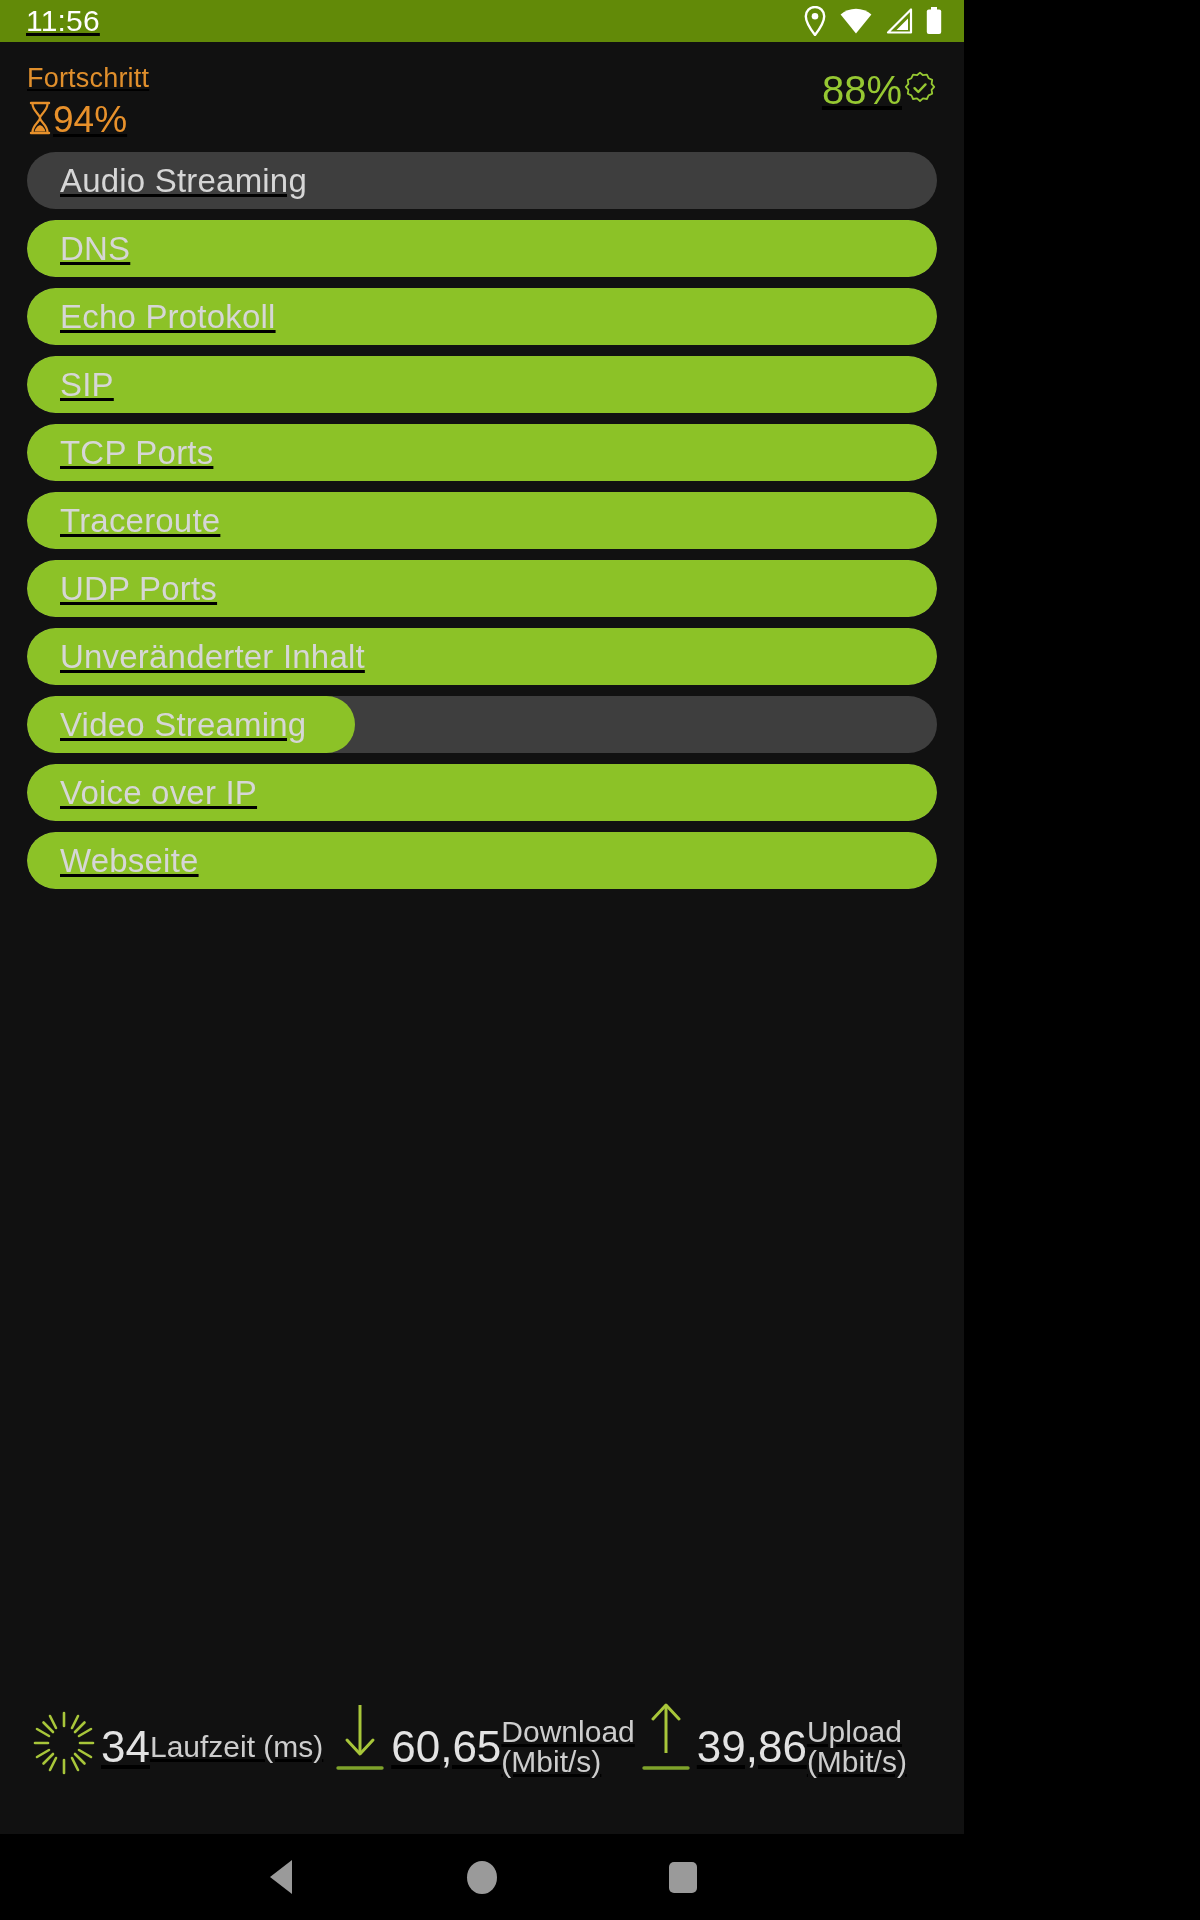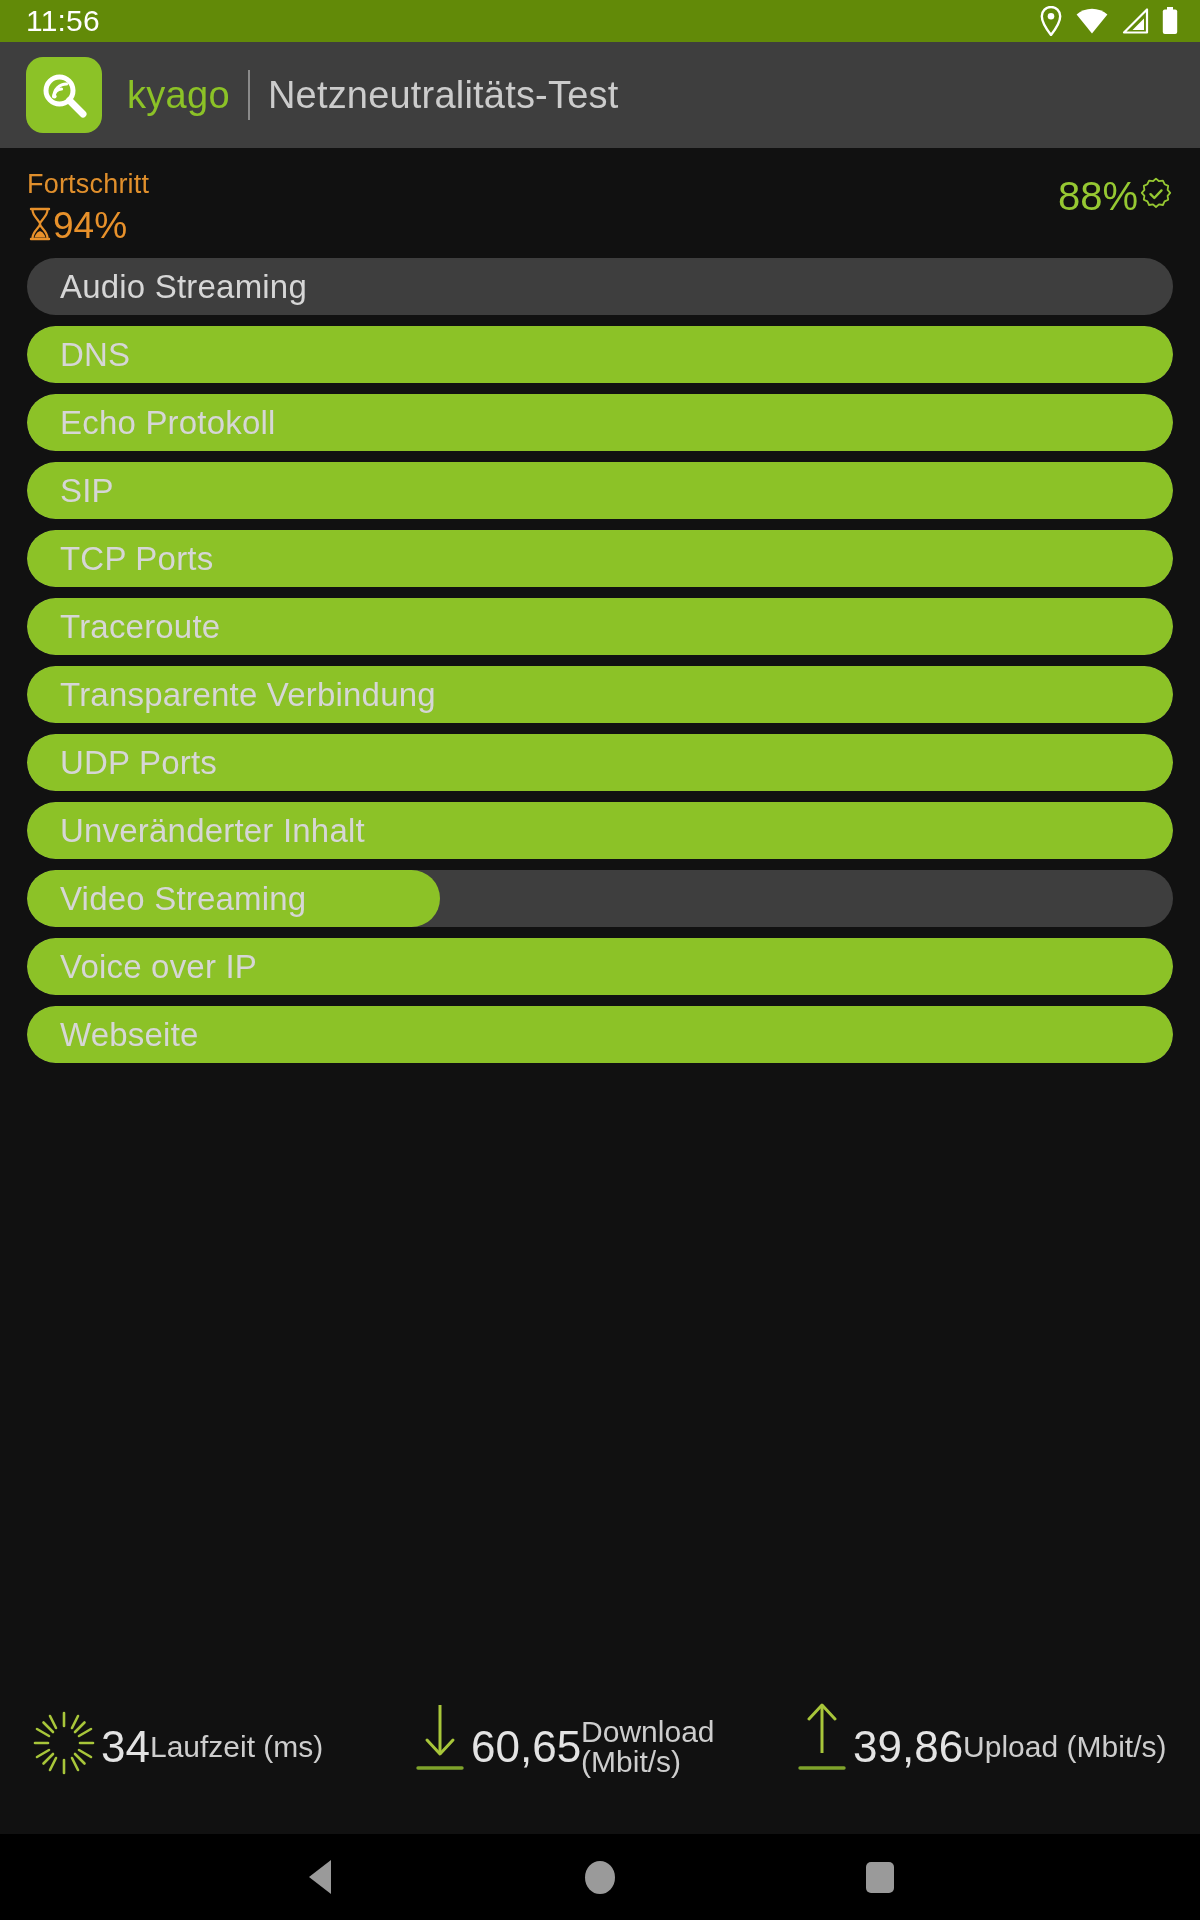--- a/index.html
+++ b/index.html
@@ -3,24 +3,25 @@
 <meta charset="utf-8">
 <style>
   * { margin:0; padding:0; box-sizing:border-box; }
   html, body {
     width:1200px; height:1920px;
     background:#000;
     font-family:"Liberation Sans", sans-serif;
     overflow:hidden;
   }
   #app {
-    width:1200px; height:1920px;
+    width:964px; height:1920px;
     display:flex; flex-direction:column;
     background:#fef9c3;
     position:relative;
+    text-decoration:underline;
   }
 
   
   .statusbar {
     height:42px; flex:0 0 42px;
     background:#628A08;
     display:flex; align-items:center;
     padding:0 22px 0 26px;
     color:#ffffff;
   }
@@ -183,34 +184,20 @@
       </span>
       <span>
         <svg width="16" height="28" viewBox="0 0 16 28">
           <rect x="5" y="0" width="6" height="3" fill="#fff"></rect>
           <rect x="0.8" y="2.6" width="14.4" height="24.4" rx="2" fill="#fff"></rect>
         </svg>
       </span>
     </div>
   </div>
 
-  <div class="appbar">
-    <div class="logo-tile">
-      <svg width="50" height="50" viewBox="0 0 50 50">
-        <circle cx="20.5" cy="20.5" r="13.5" fill="none" stroke="#fff" stroke-width="5"></circle>
-        <path d="M30.5 30.5 L44 44" stroke="#fff" stroke-width="7" stroke-linecap="round"></path>
-        <path d="M15 26.5a7.5 7.5 0 0 1 7.5-7.5" fill="none" stroke="#fff" stroke-width="3.2" stroke-linecap="round"></path>
-        <path d="M15 26.5a12.5 12.5 0 0 1 12.5-12.5" fill="none" stroke="#fff" stroke-width="3.2" stroke-linecap="round"></path>
-        <circle cx="15.4" cy="26.2" r="2.2" fill="#fff"></circle>
-      </svg>
-    </div>
-    <div class="brand">kyago</div>
-    <div class="brand-divider"></div>
-    <div class="apptitle">Netzneutralitäts-Test</div>
-  </div>
 
   <div class="content">
 
     <div class="progress-head">
       <div class="progress-left">
         <div class="progress-label">Fortschritt</div>
         <div class="progress-val-row">
           <span>
             <svg width="26" height="34" viewBox="0 0 26 34">
               <path d="M4 2h18M4 32h18" stroke="#E8912B" stroke-width="2.4" stroke-linecap="round"></path>
@@ -249,24 +236,20 @@
           <div class="test-fill" style="width: 100%;"></div>
           <div class="test-label">SIP</div>
         </div>
         <div class="test-row">
           <div class="test-fill" style="width: 100%;"></div>
           <div class="test-label">TCP Ports</div>
         </div>
         <div class="test-row">
           <div class="test-fill" style="width: 100%;"></div>
           <div class="test-label">Traceroute</div>
-        </div>
-        <div class="test-row">
-          <div class="test-fill" style="width: 100%;"></div>
-          <div class="test-label">Transparente Verbindung</div>
         </div>
         <div class="test-row">
           <div class="test-fill" style="width: 100%;"></div>
           <div class="test-label">UDP Ports</div>
         </div>
         <div class="test-row">
           <div class="test-fill" style="width: 100%;"></div>
           <div class="test-label">Unveränderter Inhalt</div>
         </div>
         <div class="test-row">

